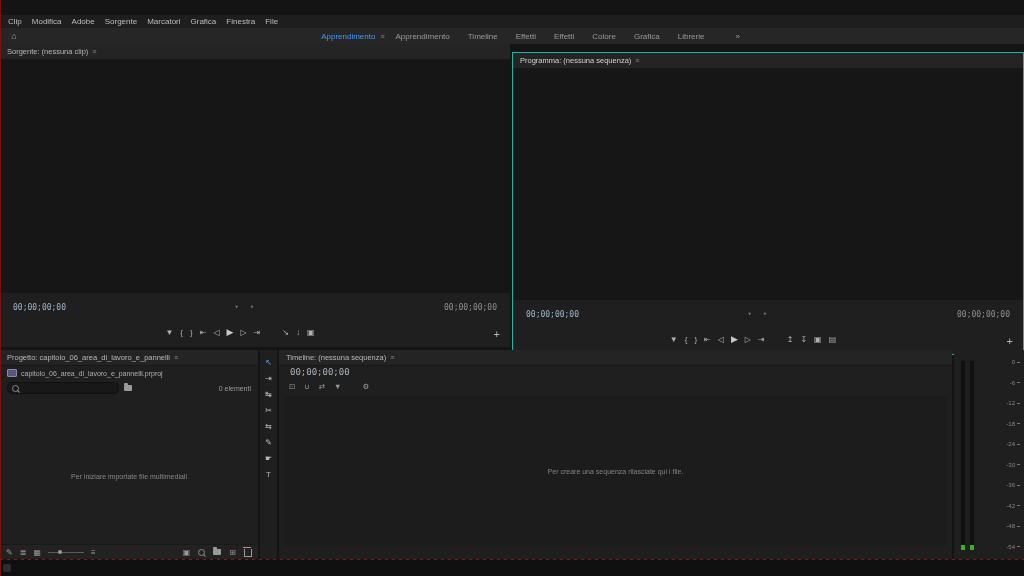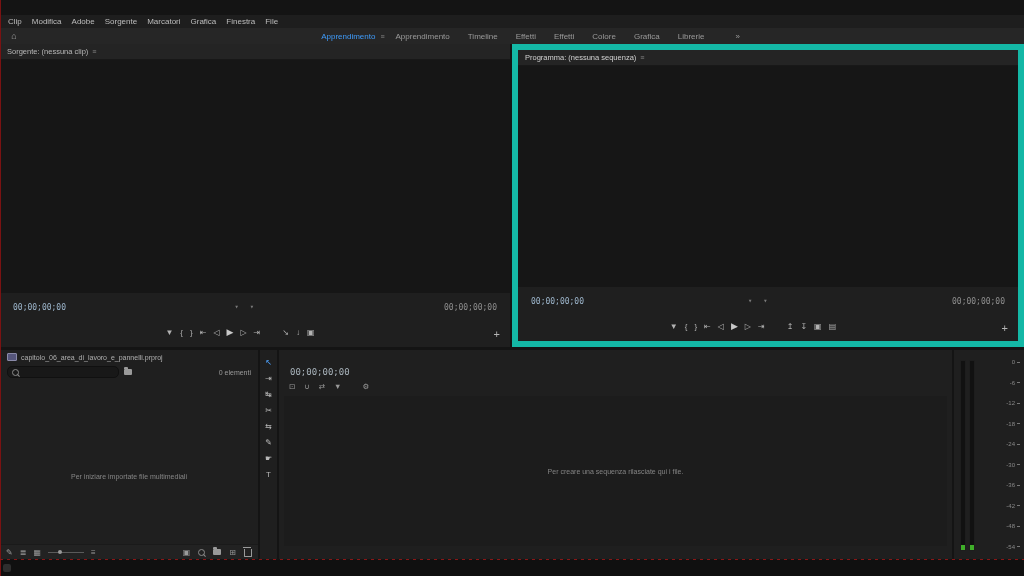--- a/index.html
+++ b/index.html
@@ -38,21 +38,21 @@
   .tc-row{position:absolute;left:0;right:0;bottom:32px;height:16px;display:flex;align-items:center;
           padding:0 13px;font-family:"DejaVu Sans Mono",monospace;font-size:8px;}
   .tc-current{color:#9db6cc;}
   .tc-total{margin-left:auto;color:#8f8f8f;}
   .mid-icons{position:absolute;left:46%;display:flex;gap:11px;color:#7a7a7a;font-size:7px;}
   .transport{position:absolute;left:0;right:30px;bottom:5px;height:20px;display:flex;
              align-items:center;justify-content:center;gap:7px;color:#b2b2b2;font-size:8px;}
   .transport .play{font-size:9px;color:#c8c8c8;}
   .transport .spacer{width:8px;}
   .plus-btn{position:absolute;right:10px;bottom:8px;font-size:11px;color:#b5b5b5;line-height:10px;}
-  #program-panel{border:6px solid #14b8a6;}
+  #program-panel{border:1px solid #14b8a6;margin-top:8px;}
   
   .file-row{height:14px;display:flex;align-items:center;gap:4px;padding:0 7px;
             font-size:7px;color:#b0b0b0;white-space:nowrap;overflow:hidden;}
   .file-icon{width:8px;height:6px;background:#56567c;border:1px solid #8a8aa8;border-radius:1px;flex:0 0 auto;}
   .search-row{height:16px;display:flex;align-items:center;gap:5px;padding:0 7px;}
   .search-box{flex:0 0 102px;height:10px;background:#181818;border:1px solid #101010;border-radius:5px;
               display:flex;align-items:center;gap:3px;padding:0 4px;}
   .search-input{flex:1;background:transparent;border:0;outline:0;color:#c0c0c0;font-size:7px;
                 font-family:inherit;min-width:0;height:9px;padding:0;}
   .mag{width:5px;height:5px;border:1px solid #8a8a8a;border-radius:50%;position:relative;flex:0 0 auto;}
@@ -195,20 +195,24 @@
       <span class="spacer"></span>
       <span>↥</span>
       <span>↧</span>
       <span>▣</span>
       <span>▤</span>
     </div>
     <span class="plus-btn">+</span>
   </div>
 
   <div class="panel" id="project-panel" style="left:0;top:350px;width:258px;height:209px;">
+    <div class="panel-head">
+      <span>Progetto: capitolo_06_area_di_lavoro_e_pannelli</span>
+      <span class="panel-menu">≡</span>
+    </div>
     <div class="file-row">
       <span class="file-icon"></span>
       <span>capitolo_06_area_di_lavoro_e_pannelli.prproj</span>
     </div>
     <div class="search-row">
       <span class="search-box">
         <span class="mag"></span>
         <input class="search-input" type="text" style="">
       </span>
       <span class="folder"></span>
@@ -238,20 +242,24 @@
     <span class="tool">⇥</span>
     <span class="tool">↹</span>
     <span class="tool">✂</span>
     <span class="tool">⇆</span>
     <span class="tool">✎</span>
     <span class="tool">☛</span>
     <span class="tool">T</span>
   </div>
 
   <div class="panel" id="timeline-panel" style="left:279px;top:350px;width:673px;height:209px;">
+    <div class="panel-head">
+      <span>Timeline: (nessuna sequenza)</span>
+      <span class="panel-menu">≡</span>
+    </div>
     <span class="tl-tc">00;00;00;00</span>
     <div class="tl-icons">
       <span>⊡</span>
       <span>∪</span>
       <span>⇄</span>
       <span>▼</span>
       <span class="settings">⚙</span>
     </div>
     <div class="tl-area">
       <span class="tl-empty">Per creare una sequenza rilasciate qui i file.</span>

